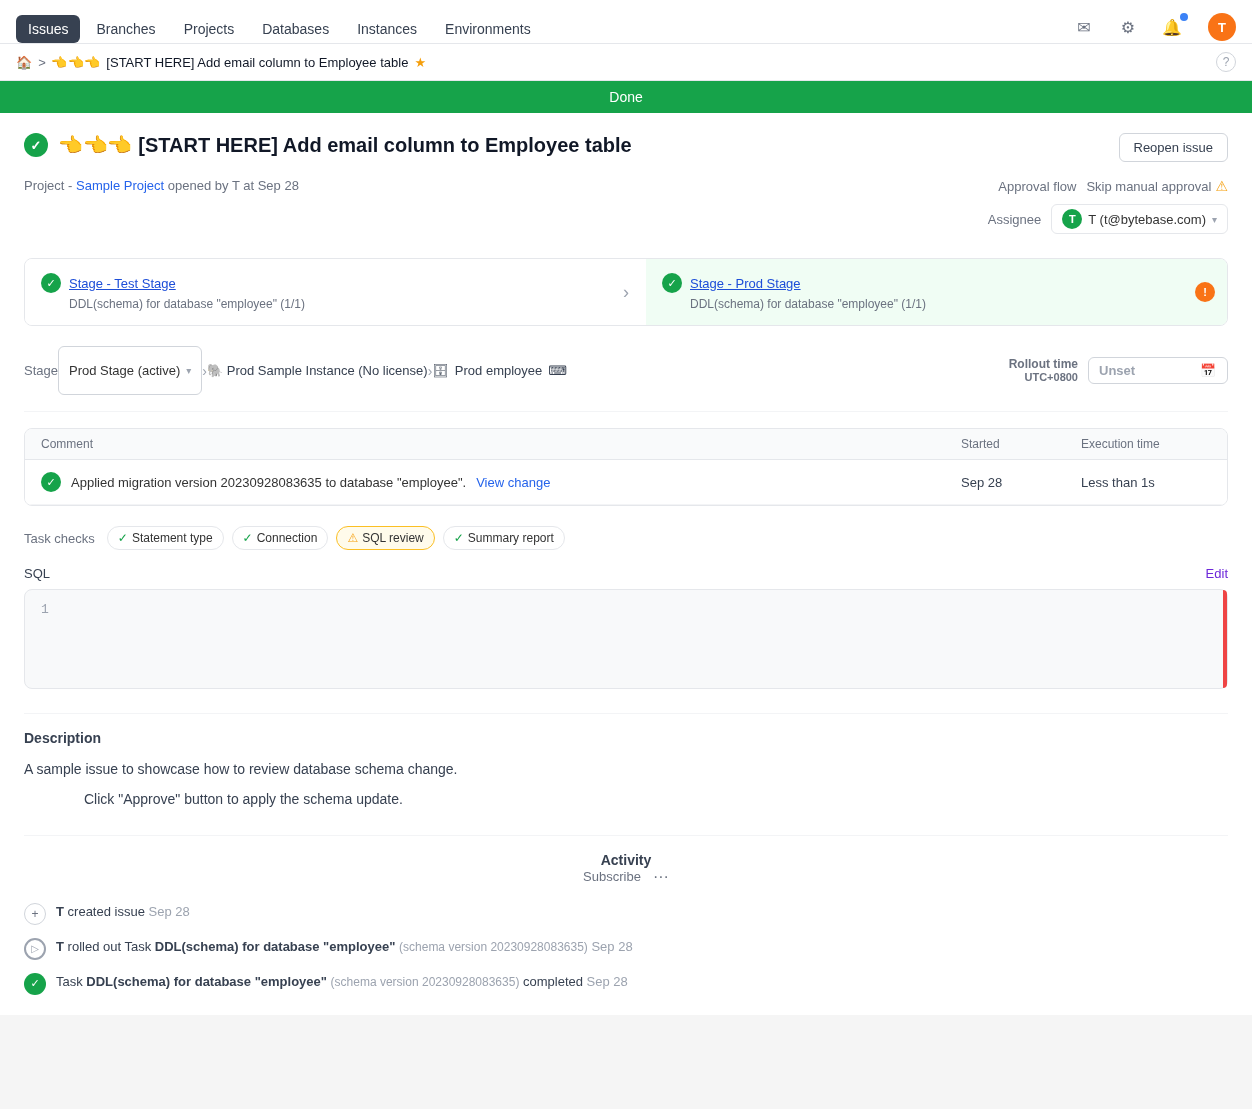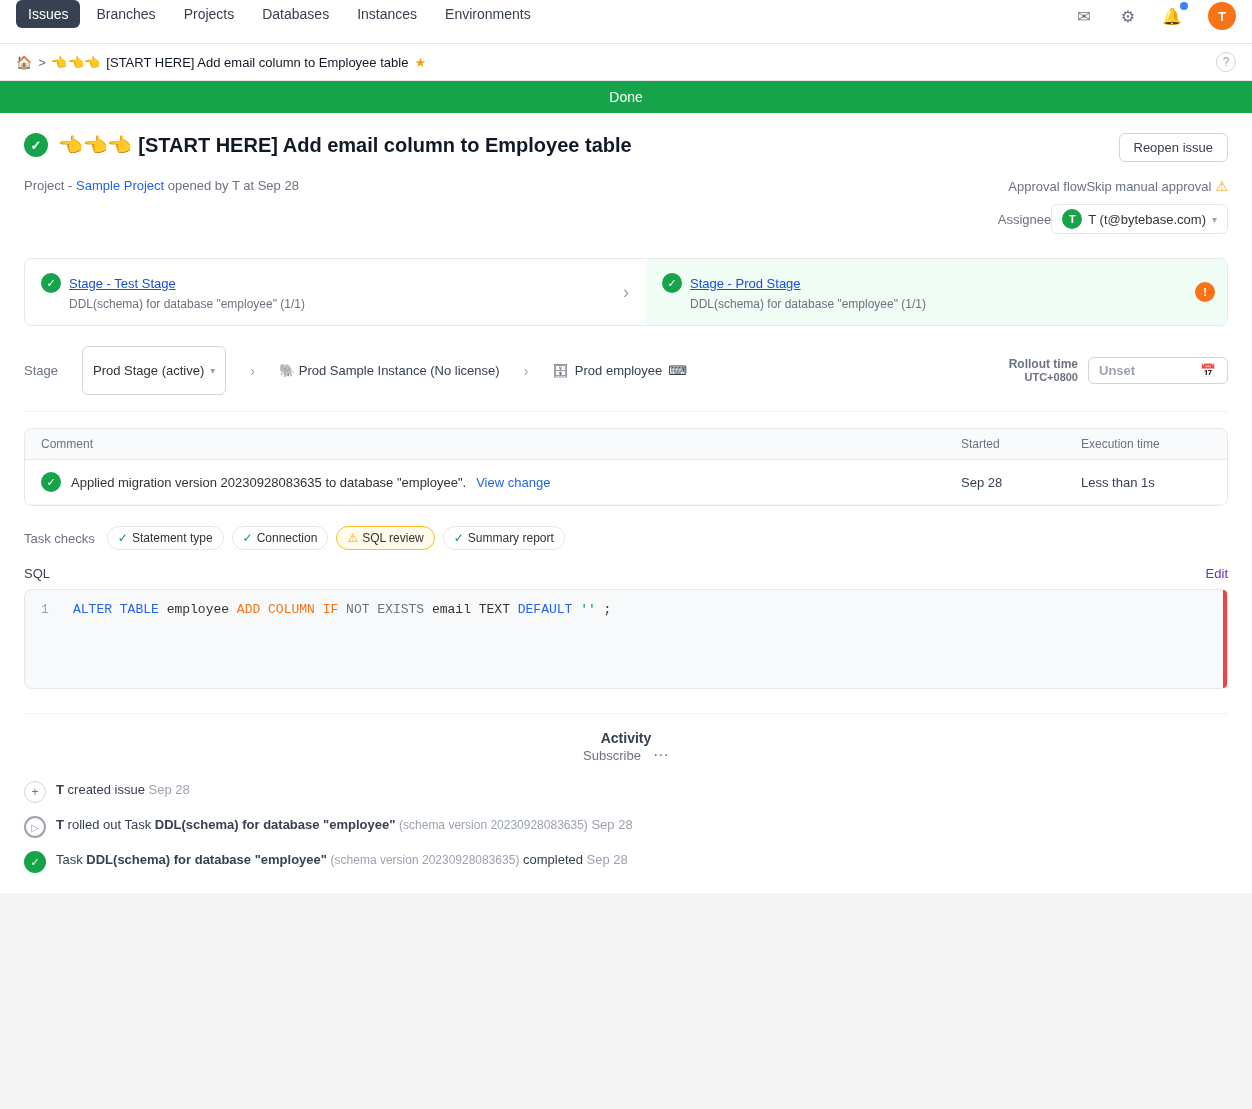--- a/index.html
+++ b/index.html
@@ -1,19 +1,19 @@
 <!DOCTYPE html>
 <html><head>
   <meta charset="utf-8">
   <style>
     * { box-sizing: border-box; margin: 0; padding: 0; }
     body { font-family: -apple-system, BlinkMacSystemFont, 'Segoe UI', sans-serif; font-size: 14px; color: #333; background: #f5f5f5; }
 
     
-    .top-nav { display: flex; align-items: flex-start; background: #fff; border-bottom: 1px solid #e5e7eb; padding: 0 16px; height: 44px; gap: 4px; }
+    .top-nav { display: flex; align-items: flex-end; background: #fff; border-bottom: 1px solid #e5e7eb; padding: 0 16px; height: 44px; gap: 4px; }
     .nav-item { padding: 6px 12px; border-radius: 6px; cursor: pointer; font-size: 14px; color: #374151; }
     .nav-item.active { background: #374151; color: #fff; }
     .nav-spacer { flex: 1; }
     .nav-icons { display: flex; align-items: center; gap: 12px; }
     .nav-icon { width: 32px; height: 32px; display: flex; align-items: center; justify-content: center; border-radius: 6px; cursor: pointer; font-size: 16px; color: #6b7280; }
     .avatar { width: 28px; height: 28px; border-radius: 50%; background: #f97316; color: #fff; display: flex; align-items: center; justify-content: center; font-size: 13px; font-weight: 600; cursor: pointer; }
     .notification-dot { width: 8px; height: 8px; background: #3b82f6; border-radius: 50%; position: relative; top: -10px; left: -8px; }
 
     
     .breadcrumb-bar { display: flex; align-items: center; padding: 8px 16px; background: #fff; border-bottom: 1px solid #e5e7eb; gap: 6px; font-size: 13px; color: #6b7280; }
@@ -29,21 +29,21 @@
     .issue-title-row { display: flex; align-items: flex-start; justify-content: space-between; margin-bottom: 16px; }
     .issue-title { display: flex; align-items: center; gap: 10px; font-size: 20px; font-weight: 600; color: #111827; }
     .check-icon { width: 24px; height: 24px; background: #16a34a; border-radius: 50%; display: flex; align-items: center; justify-content: center; color: #fff; font-size: 13px; flex-shrink: 0; }
     .reopen-btn { border: 1px solid #d1d5db; background: #fff; padding: 6px 14px; border-radius: 6px; cursor: pointer; font-size: 13px; color: #374151; white-space: nowrap; }
 
     
     .meta-row { display: flex; align-items: flex-start; justify-content: space-between; margin-bottom: 24px; }
     .meta-left { font-size: 13px; color: #6b7280; }
     .meta-left a { color: #2563eb; text-decoration: none; }
     .meta-right { display: flex; flex-direction: column; gap: 10px; align-items: flex-end; }
-    .meta-field { display: flex; align-items: center; gap: 0; font-size: 13px; }
+    .meta-field { display: flex; align-items: center; gap: 10px; font-size: 13px; }
     .meta-label { color: #6b7280; font-weight: 500; min-width: 90px; text-align: right; }
     .approval-value { color: #6b7280; display: flex; align-items: center; gap: 4px; text-align: right; }
     .warn-icon { color: #f59e0b; font-size: 14px; }
     .assignee-chip { display: flex; align-items: center; gap: 6px; border: 1px solid #e5e7eb; border-radius: 6px; padding: 4px 10px; background: #fff; cursor: pointer; }
     .assignee-avatar { width: 20px; height: 20px; border-radius: 50%; background: #16a34a; color: #fff; display: flex; align-items: center; justify-content: center; font-size: 11px; font-weight: 600; }
     .chevron-down { color: #9ca3af; font-size: 10px; }
 
     
     .stages-row { display: flex; align-items: stretch; border: 1px solid #e5e7eb; border-radius: 8px; overflow: hidden; margin-bottom: 20px; }
     .stage-col { flex: 1; padding: 14px 16px; background: #fff; position: relative; }
@@ -51,21 +51,21 @@
     .stage-header { display: flex; align-items: center; gap: 8px; margin-bottom: 4px; }
     .stage-check { width: 20px; height: 20px; background: #16a34a; border-radius: 50%; display: flex; align-items: center; justify-content: center; color: #fff; font-size: 11px; flex-shrink: 0; }
     .stage-title { font-weight: 500; color: #1d4ed8; font-size: 13px; text-decoration: underline; cursor: pointer; }
     .stage-subtitle { font-size: 12px; color: #6b7280; margin-left: 28px; }
     .stage-warn { position: absolute; right: 12px; top: 50%; transform: translateY(-50%); }
     .orange-circle { width: 20px; height: 20px; background: #f97316; border-radius: 50%; display: flex; align-items: center; justify-content: center; color: #fff; font-size: 11px; font-weight: 700; }
     .stage-divider { width: 40px; display: flex; align-items: center; justify-content: center; background: #fff; }
     .chevron-right { color: #9ca3af; font-size: 18px; }
 
     
-    .stage-selector-row { display: flex; align-items: center; gap: 24px; margin-bottom: 16px; padding-bottom: 16px; border-bottom: 1px solid #f3f4f6; }
+    .stage-selector-row { display: flex; align-items: center; gap: 0; margin-bottom: 16px; padding-bottom: 16px; border-bottom: 1px solid #f3f4f6; }
     .stage-label { font-size: 13px; color: #6b7280; }
     .stage-select { border: 1px solid #d1d5db; border-radius: 6px; padding: 16px 10px; font-size: 13px; background: #fff; cursor: pointer; display: flex; align-items: center; gap: 6px; }
     .instance-chip { display: flex; align-items: center; gap: 6px; font-size: 13px; color: #374151; }
     .db-chip { display: flex; align-items: center; gap: 6px; font-size: 13px; color: #374151; }
     .rollout-group { margin-left: auto; display: flex; align-items: center; gap: 10px; font-weight: bold; }
     .rollout-label { font-size: 12px; color: #6b7280; text-align: right; line-height: 1.2; }
     .rollout-sublabel { font-size: 11px; }
     .rollout-input { border: 1px solid #d1d5db; border-radius: 6px; padding: 5px 10px; font-size: 13px; color: #9ca3af; background: #fff; width: 140px; display: flex; align-items: center; justify-content: space-between; }
 
     
@@ -284,36 +284,30 @@
   </div>
 
   <div class="sql-section">
     <div class="sql-header">
       <span class="sql-label">SQL</span>
       <span class="edit-link">Edit</span>
     </div>
     <div class="sql-editor">
       <div class="sql-line">
         <span class="line-num">1</span>
-        <span class="sql-code">
-          <span class="kw-blue">ALTER TABLE</span>
-          <span> employee </span>
-          <span class="kw-orange">ADD COLUMN IF</span>
-          <span class="kw-gray"> NOT EXISTS </span>
-          <span>email TEXT </span>
-          <span class="kw-blue">DEFAULT</span>
-          <span> </span>
-          <span class="kw-string">''</span>
-          <span>;</span>
-        </span>
       </div>
       <div class="sql-red-marker"></div>
     </div>
   </div>
 
+  <div class="description-section">
+    <div class="description-title">Description</div>
+    <p class="description-text">A sample issue to showcase how to review database schema change.</p>
+    <p class="description-text" style="margin-left: 60px;">Click "Approve" button to apply the schema update.</p>
+  </div>
 
   <div class="activity-section">
     <div class="activity-header">
       <span class="activity-title">Activity</span>
       <div class="activity-actions">
         <span class="subscribe-btn">Subscribe</span>
         <span class="more-btn">···</span>
       </div>
     </div>
     <div class="activity-list">

